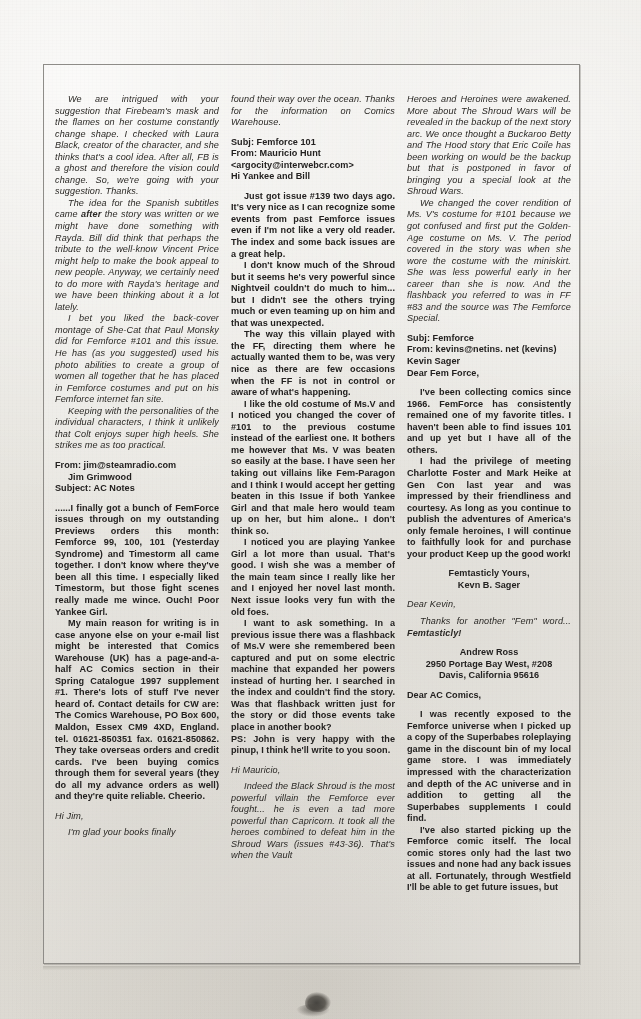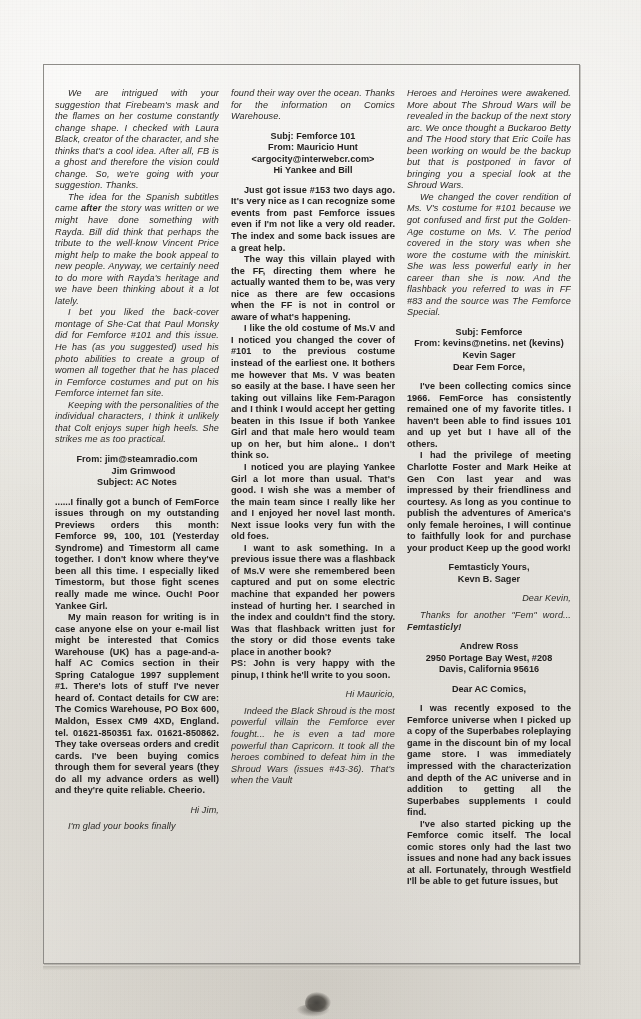--- a/index.html
+++ b/index.html
@@ -54,21 +54,21 @@
   }
   .smudge2{
     position:absolute;left:296px;top:1004px;width:34px;height:13px;
     background:radial-gradient(ellipse at 50% 40%, rgba(70,67,62,.75) 0%, rgba(120,118,112,0) 70%);
     border-radius:50%;
   }
 
   
   .cols{
     position:absolute;
-    left:55px;top:88px;
+    left:55px;top:94px;
     width:516px;height:868px;
     display:flex;
     gap:12px;
   }
   .col{
     width:164px;
     overflow:hidden;
   }
 
   p{
@@ -80,23 +80,23 @@
     text-justify:inter-word;
     letter-spacing:.12px;
   }
   p.indent{ text-indent:13px; }
   
   p.ital{ font-style:italic; }
   p.ital b{ font-style:italic; font-weight:bold; }
   
   p.up{ font-style:normal; font-weight:600; color:#232120; letter-spacing:.05px; }
   p.up b{ font-weight:800; }
-  p.hdr{ font-style:normal; font-weight:600; color:#232120; text-align:center; letter-spacing:.05px; }
+  p.hdr{ font-style:normal; font-weight:600; color:#232120; text-align:left; letter-spacing:.05px; }
   p.sig{ font-style:normal; font-weight:600; color:#232120; text-align:center; letter-spacing:.05px; }
-  p.sigital{ font-style:italic; text-align:right; }
+  p.sigital{ font-style:italic; text-align:left; }
   .gap{ height:8px; }
   .gap-sm{ height:5px; }
 </style>
 </head>
 <body>
 
 <div class="paper"></div>
 <div class="grain"></div>
 
 <div class="frame"></div>
@@ -122,21 +122,22 @@
       <div class="gap-sm"></div>
       <p class="ital indent">I'm glad your books finally</p>
     </div>
   <div class="col">
       <p class="ital">found their way over the ocean. Thanks for the information on Comics Warehouse.</p>
       <div class="gap"></div>
       <p class="hdr">Subj: Femforce 101</p>
       <p class="hdr">From: Mauricio Hunt  &lt;argocity@interwebcr.com&gt;</p>
       <p class="hdr">Hi Yankee and Bill</p>
       <div class="gap"></div>
-      <p class="up indent">Just got issue #153 two days ago.  It's very nice as I can recognize some events from past Femforce issues even if I'm not like a very old reader. The index and some back issues are a great help.</p>
+      <p class="up indent">Just got issue #139 two days ago.  It's very nice as I can recognize some events from past Femforce issues even if I'm not like a very old reader. The index and some back issues are a great help.</p>
+      <p class="up indent">I don't know much of the Shroud but it seems he's very powerful since Nightveil couldn't do much to him... but I didn't see the others trying much or even teaming up on him and that was unexpected.</p>
       <p class="up indent">The way this villain played with the FF, directing them where he actually wanted them to be, was very nice as there are few occasions when the FF is not in control or aware of what's happening.</p>
       <p class="up indent">I like the old costume of Ms.V and I noticed you changed the cover of #101 to the previous costume instead of the earliest one. It bothers me however that Ms. V was beaten so easily at the base. I have seen her taking out villains like Fem-Paragon and I think I would accept her getting beaten in this Issue if both Yankee Girl and that male hero would team up on her, but him alone.. I don't think so.</p>
       <p class="up indent">I noticed you are playing Yankee Girl a lot more than usual. That's good. I wish she was a member of the main team since I really like her and I enjoyed her novel last month. Next issue looks very fun with the old foes.</p>
       <p class="up indent">I want to ask something. In a previous issue there was a flashback of Ms.V were she remembered been captured and put on some electric machine that expanded her powers instead of hurting her. I searched in the index and couldn't find the story.  Was that flashback written just for the story or did those events take place in another book?</p>
       <p class="up">PS: John is very happy with the pinup, I think he'll write to you soon.</p>
       <div class="gap"></div>
       <p class="sigital">Hi Mauricio,</p>
       <div class="gap-sm"></div>
       <p class="ital indent">Indeed the Black Shroud is the most powerful villain the Femforce ever fought... he is even a tad more powerful than Capricorn.  It took all the heroes combined to defeat him in the Shroud Wars (issues #43-36).  That's when the Vault</p>
     </div>

